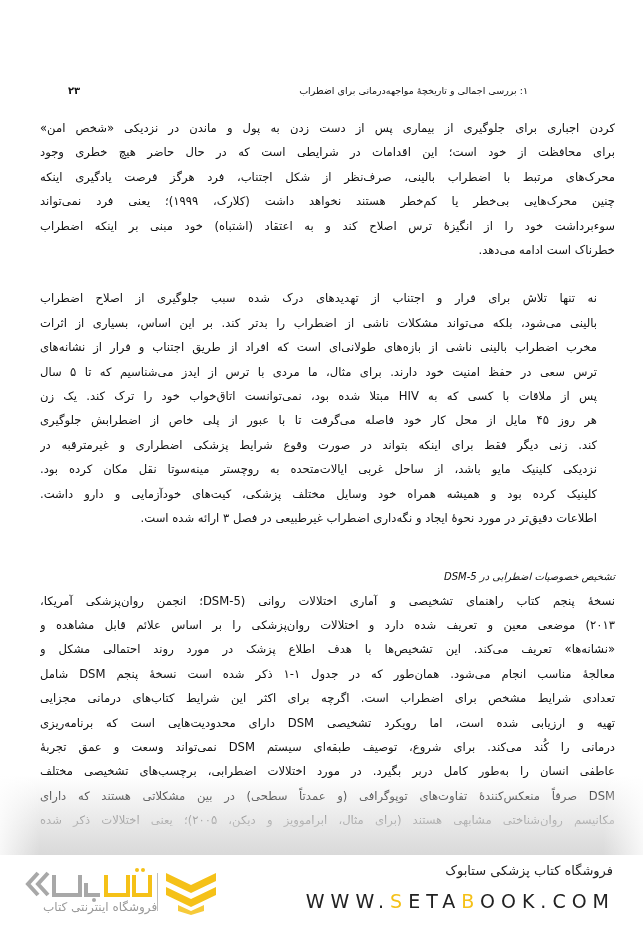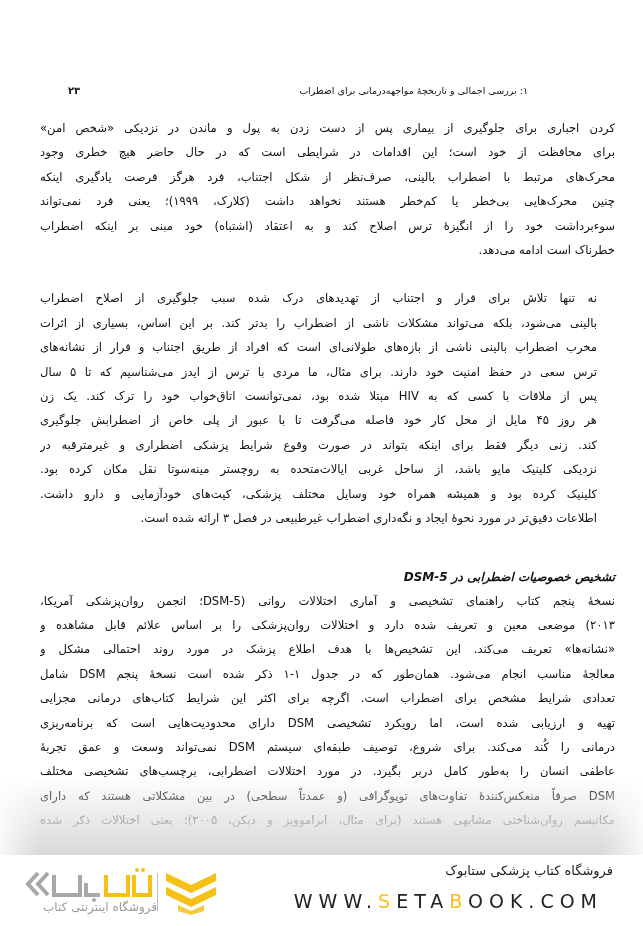--- a/index.html
+++ b/index.html
@@ -65,23 +65,23 @@
       text-align: justify;
       text-align-last: justify;
       white-space: nowrap;
       overflow: hidden;
     }
     .line.last {
       text-align-last: right;
     }
     .section-heading {
       margin-top: 34px !important;
-      font-weight: bold;
+      font-weight: normal;
       font-style: italic;
-      font-size: 12px;
+      font-size: 10px;
       line-height: 24px;
     }
     .fade {
       position: absolute;
       left: 0;
       top: 775px;
       width: 643px;
       height: 80px;
       background: linear-gradient(to bottom, rgba(255,255,255,0) 0%, rgba(225,225,225,0.9) 70%, #d9d9d9 100%);
       pointer-events: none;
@@ -111,21 +111,21 @@
     .banner .store-name {
       position: absolute;
       right: 30px;
       top: 8px;
       direction: rtl;
       font-size: 13px;
       color: #222;
     }
     .banner .store-url {
       position: absolute;
-      right: 40px;
+      right: 28px;
       top: 35px;
       font-family: "DejaVu Sans", sans-serif;
       font-size: 19px;
       letter-spacing: 6px;
       color: #222;
     }
     .banner .store-url .hl {
       color: #f5c118;
     }
     .logo {

